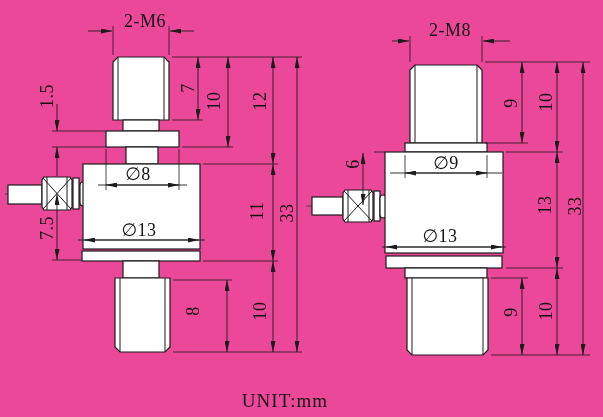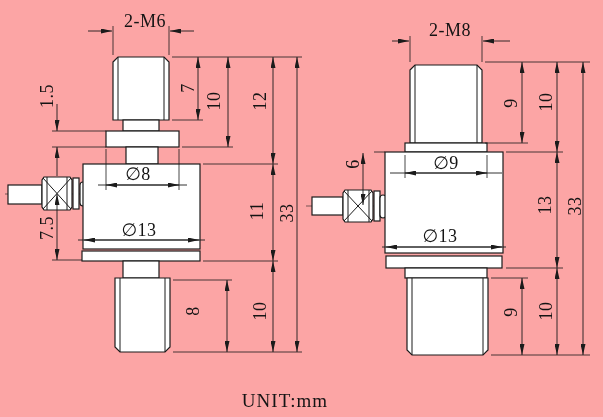--- a/index.html
+++ b/index.html
@@ -1,16 +1,16 @@
 <!DOCTYPE html>
 <html><head>
 <meta charset="utf-8">
 <style>
   html,body{margin:0;padding:0;background:#ffffff;}
-  #stage{position:relative;width:603px;height:417px;background:#fca5a5;overflow:hidden;
+  #stage{position:relative;width:603px;height:417px;background:#ec4899;overflow:hidden;
          font-family:"Liberation Serif", serif;}
   svg{display:block;}
   .shape{fill:#ffffff;stroke:#1b1b1b;stroke-width:1.2;stroke-linejoin:miter;}
   .edge{fill:none;stroke:#1b1b1b;stroke-width:1;}
   .dim {fill:none;stroke:#1b1b1b;stroke-width:0.9;}
   .ext {fill:none;stroke:#1b1b1b;stroke-width:0.8;}
   .cl  {fill:none;stroke:#1b1b1b;stroke-width:0.6;}
   .t{font-family:"Liberation Serif", serif;font-size:18px;fill:#141414;letter-spacing:0.5px;}
   .t-big{font-family:"Liberation Serif", serif;font-size:19px;fill:#141414;letter-spacing:1px;}
 </style>

